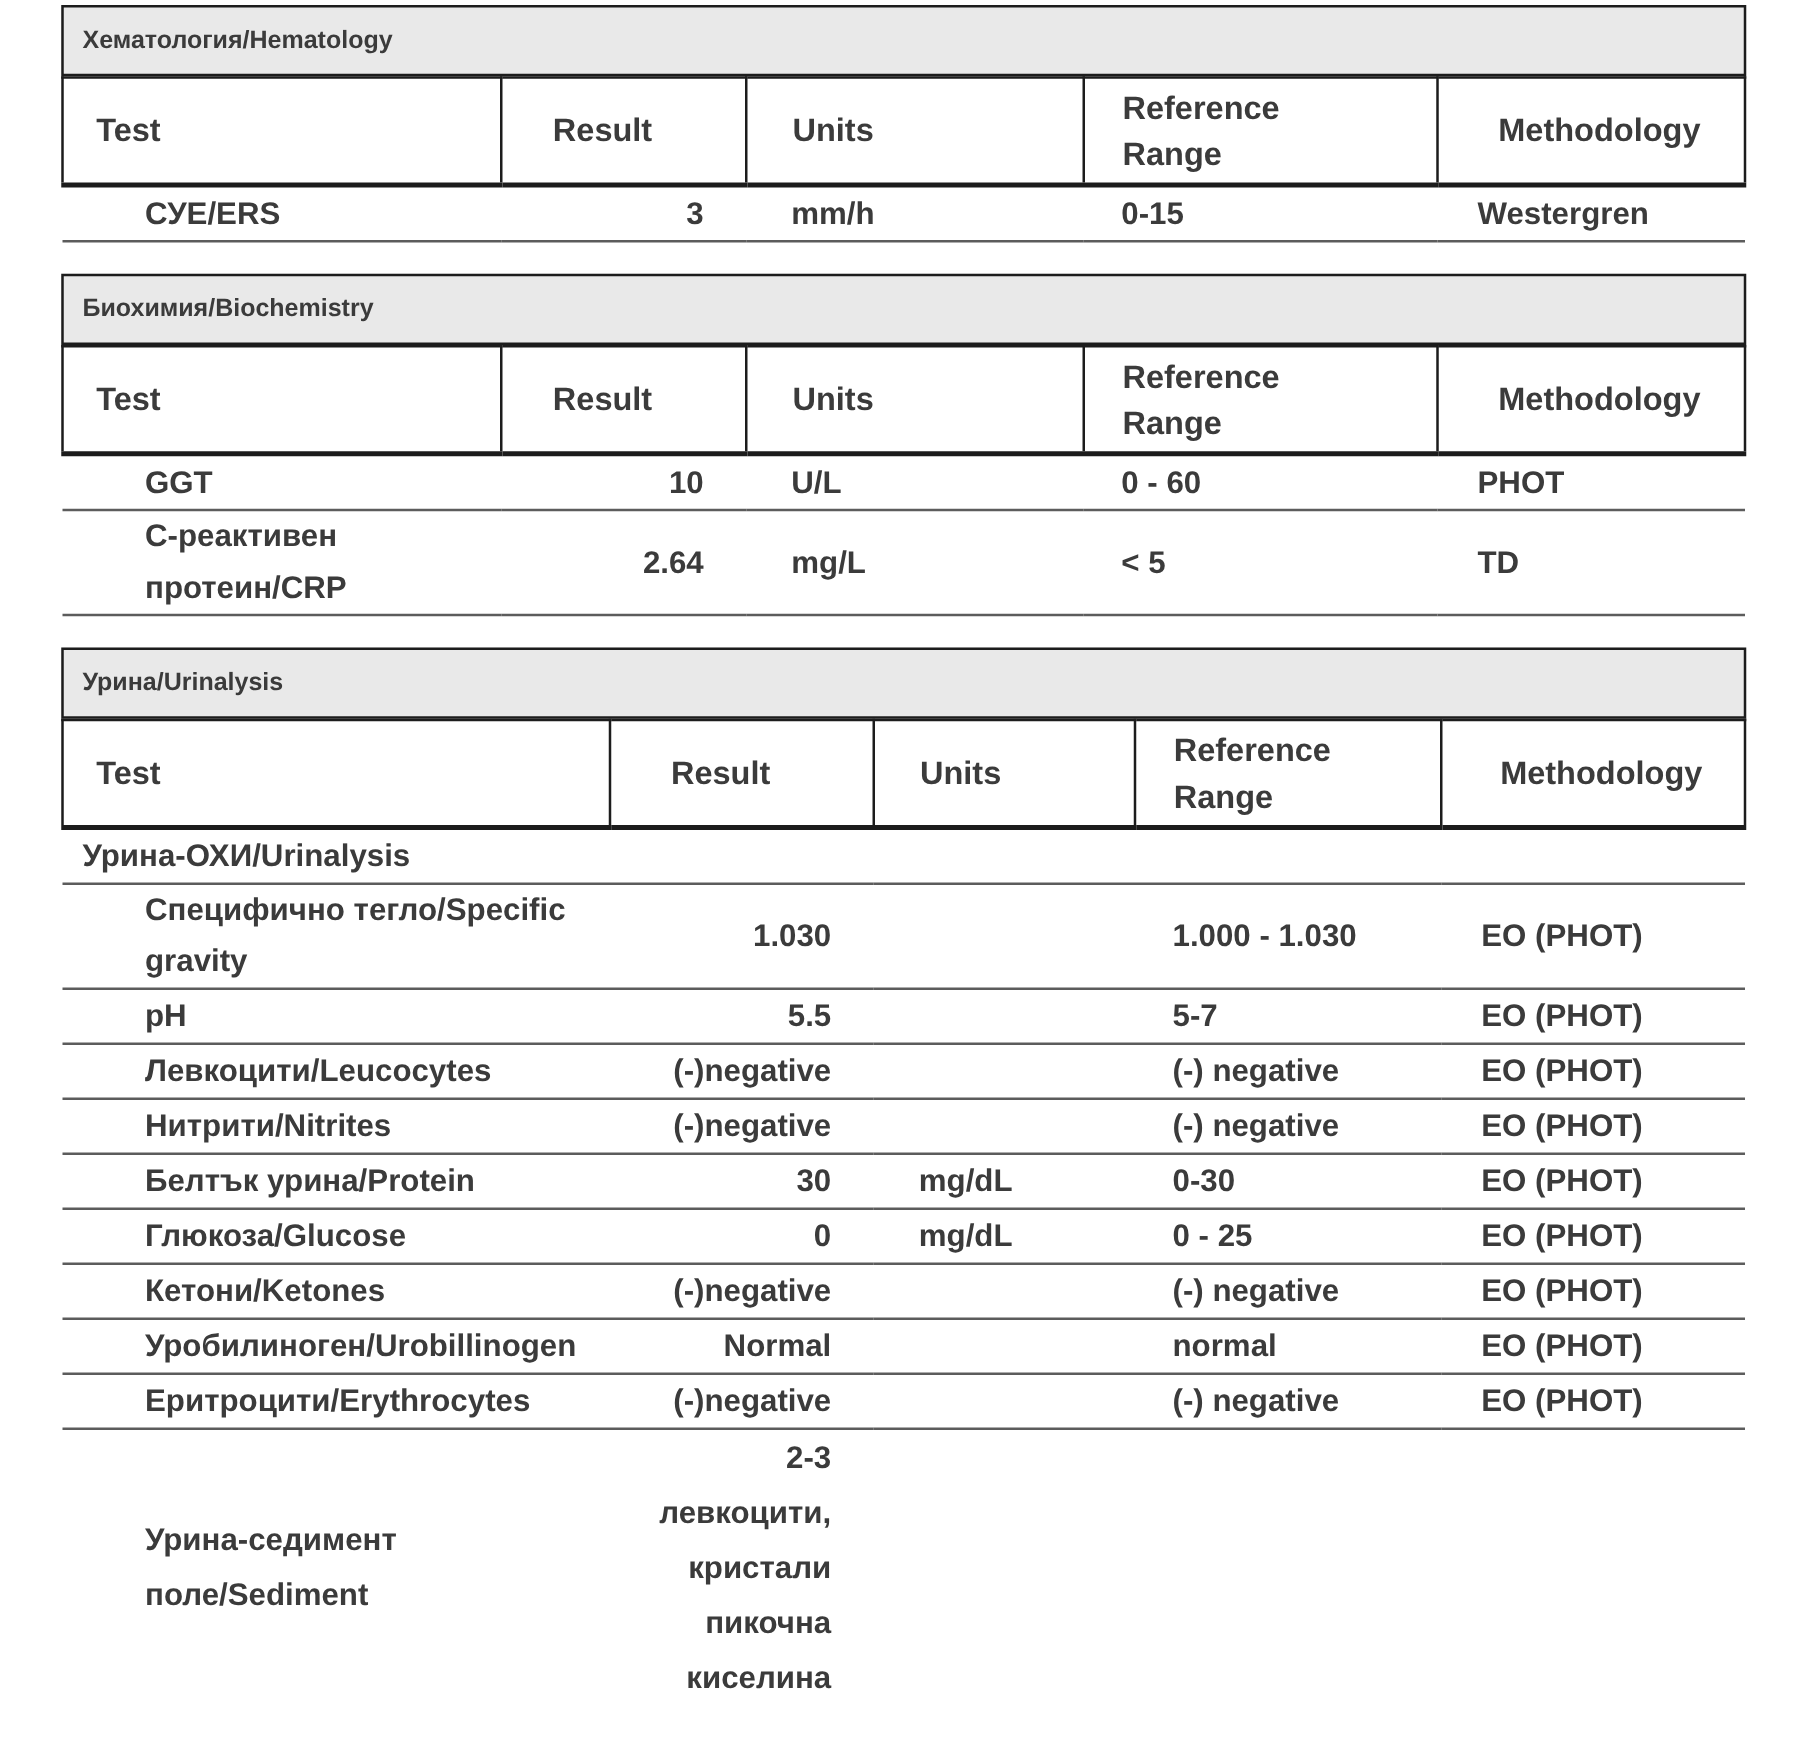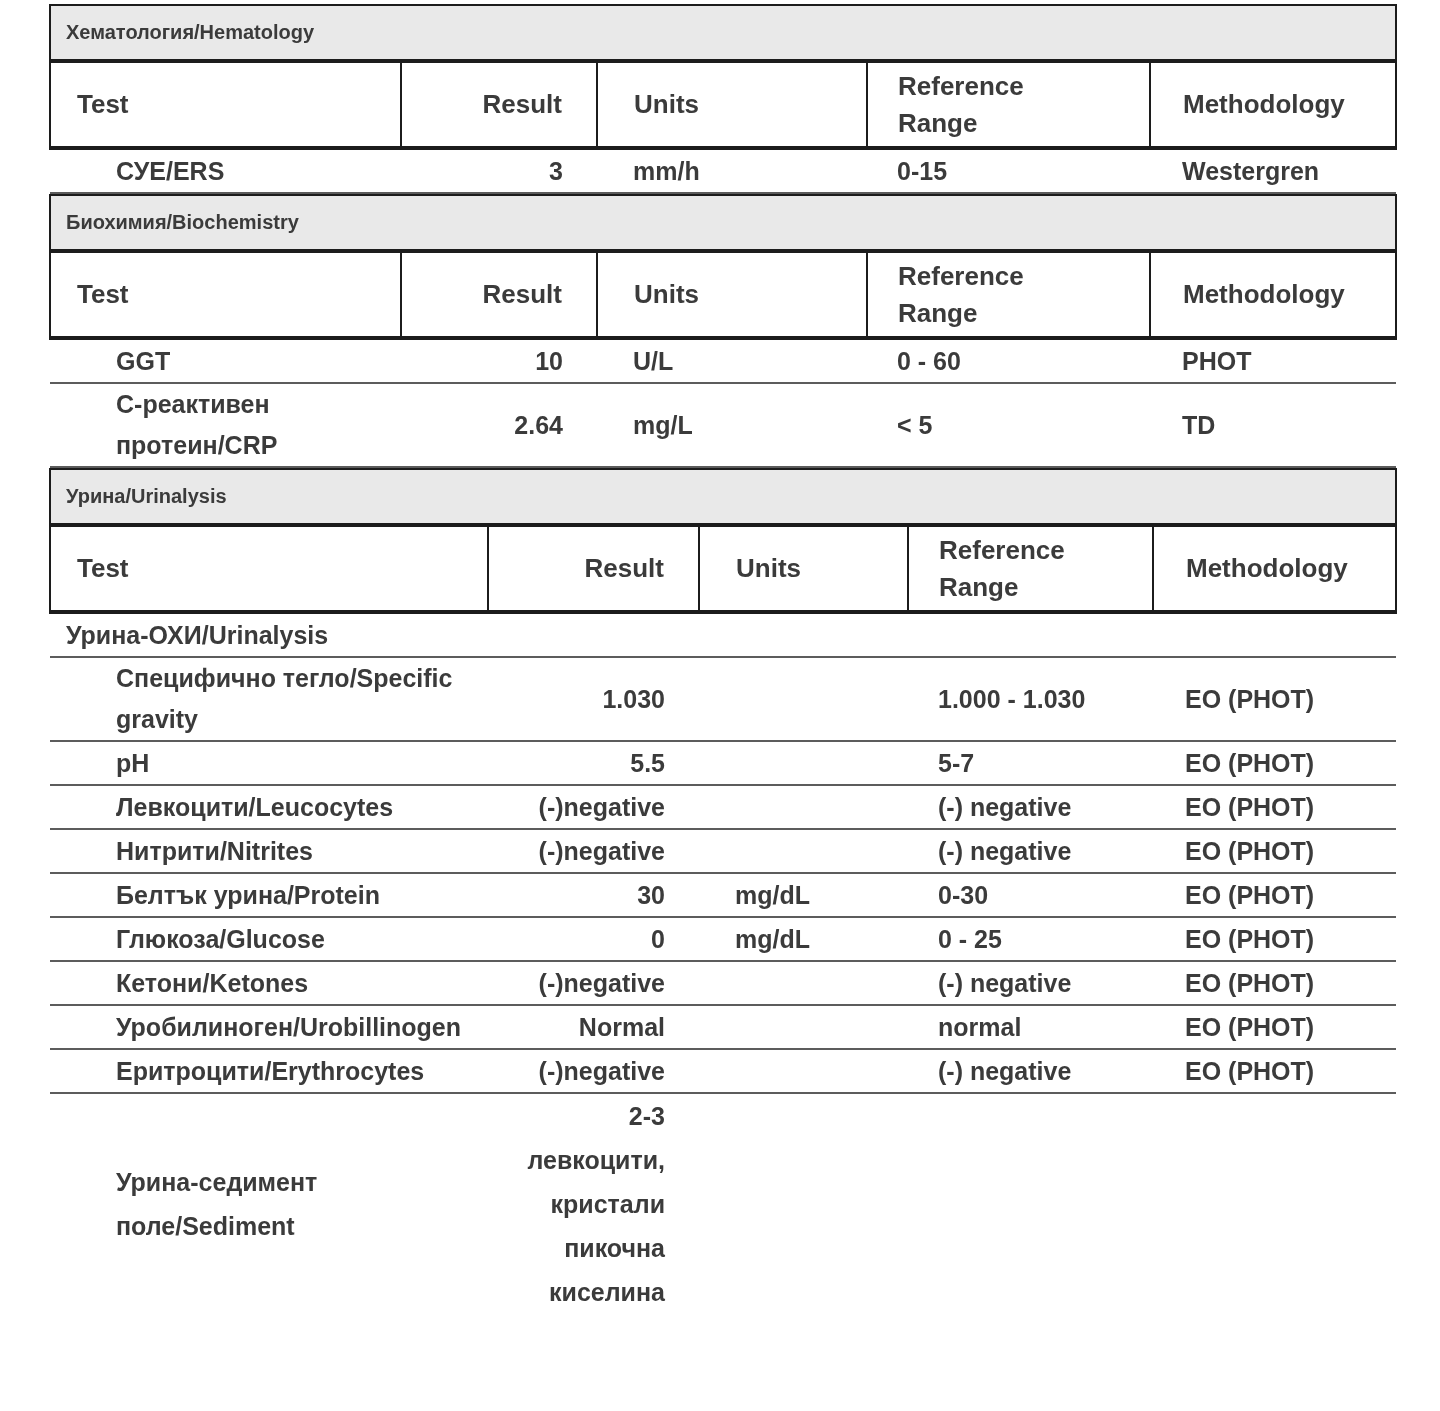--- a/index.html
+++ b/index.html
@@ -7,21 +7,21 @@
     width: 1440px; height: 1411px;
     background: #ffffff;
     overflow: hidden;
     font-family: "Liberation Sans", sans-serif;
     font-weight: 700;
     color: #3b3b3b;
   }
   .page { width: 1348px; margin-left: 49px; padding-top: 4px; }
 
   .section { margin-top: 0; }
-  .section + .section { }
+  .section + .section { margin-top: 25px; }
 
   .title-bar {
     height: 57px;
     background: #e9e9e9;
     border: 2px solid #1c1c1c;
     display: flex;
     align-items: center;
     padding-left: 15px;
     font-size: 20px;
   }
@@ -37,24 +37,24 @@
     border: 2px solid #1c1c1c;
     border-bottom: 4px solid #1c1c1c;
     height: 86px;
     font-size: 26px;
     line-height: 37px;
     vertical-align: middle;
     text-align: left;
     font-weight: 700;
   }
   th.c-test { padding-left: 26px; }
-  th.c-result { text-align: right; padding-right: 34px; }
+  th.c-result { text-align: center; padding-right: 34px; }
   th.c-units { padding-left: 36px; }
   th.c-reference { padding-left: 30px; white-space: pre-line; }
-  th.c-methodology { padding-left: 32px; }
+  th.c-methodology { padding-left: 13px; text-align: center; }
 
   
   tbody td {
     border-bottom: 2px solid #5c5c5c;
     height: 43px;
     font-size: 25px;
     line-height: 42px;
     vertical-align: middle;
     text-align: left;
   }

